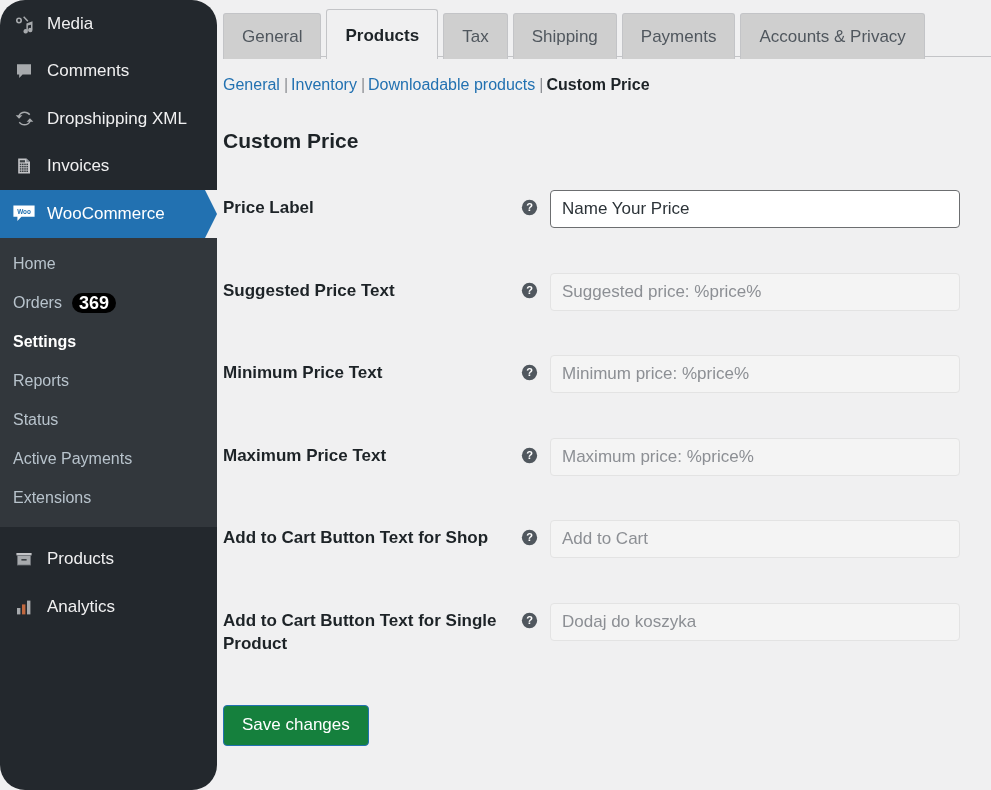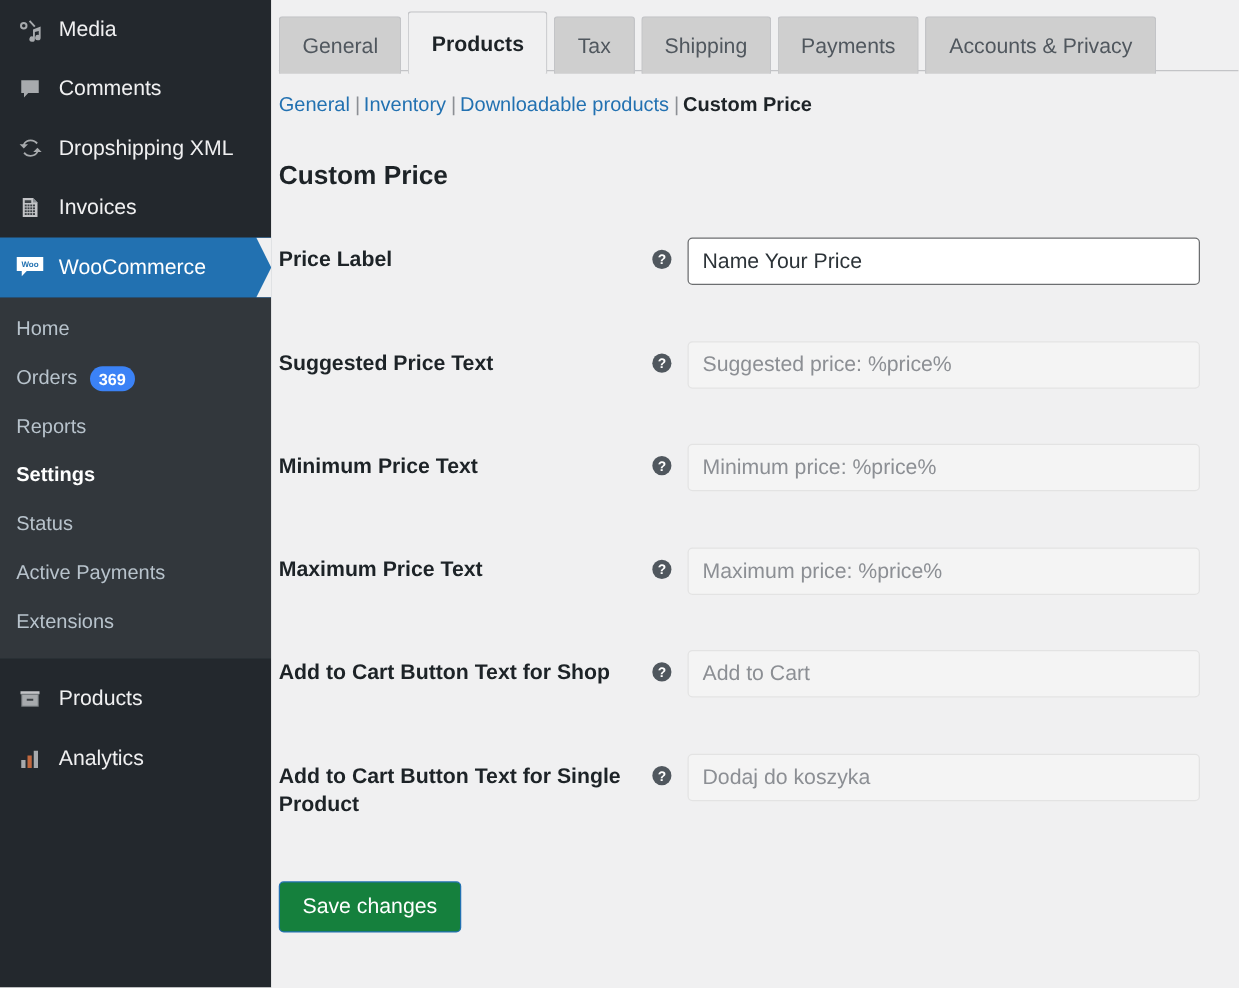--- a/index.html
+++ b/index.html
@@ -19,20 +19,21 @@
   }
 
   
   .sidebar {
     width: 217px;
     min-width: 217px;
     height: 790px;
     background: #23282d;
     position: relative;
     overflow: hidden;
+    border-radius: 25px;
   }
   .menu-item {
     display: flex;
     align-items: center;
     height: 47.5px;
     padding-left: 9px;
     color: #f0f0f1;
     font-size: 17px;
     position: relative;
     cursor: pointer;
@@ -77,23 +78,23 @@
     white-space: nowrap;
   }
   .submenu-item.current {
     color: #fff;
     font-weight: bold;
   }
   .badge {
     display: inline-flex;
     align-items: center;
     justify-content: center;
-    background: #3b82f6;
+    background: #000000;
     color: #fff;
-    font-size: 13px;
+    font-size: 18px;
     font-weight: bold;
     border-radius: 10px;
     min-width: 30px;
     height: 20px;
     padding: 0 7px;
     margin-left: 10px;
     line-height: 1;
   }
   .sidebar-sep { height: 9px; background: #23282d; }
 
@@ -341,25 +342,25 @@
     </div>
 
     <div class="submenu">
       <div class="submenu-item">
         <span>Home</span>
       </div>
       <div class="submenu-item">
         <span>Orders</span>
         <span class="badge">369</span>
       </div>
+      <div class="submenu-item current">
+        <span>Settings</span>
+      </div>
       <div class="submenu-item">
         <span>Reports</span>
-      </div>
-      <div class="submenu-item current">
-        <span>Settings</span>
       </div>
       <div class="submenu-item">
         <span>Status</span>
       </div>
       <div class="submenu-item">
         <span>Active Payments</span>
       </div>
       <div class="submenu-item">
         <span>Extensions</span>
       </div>

